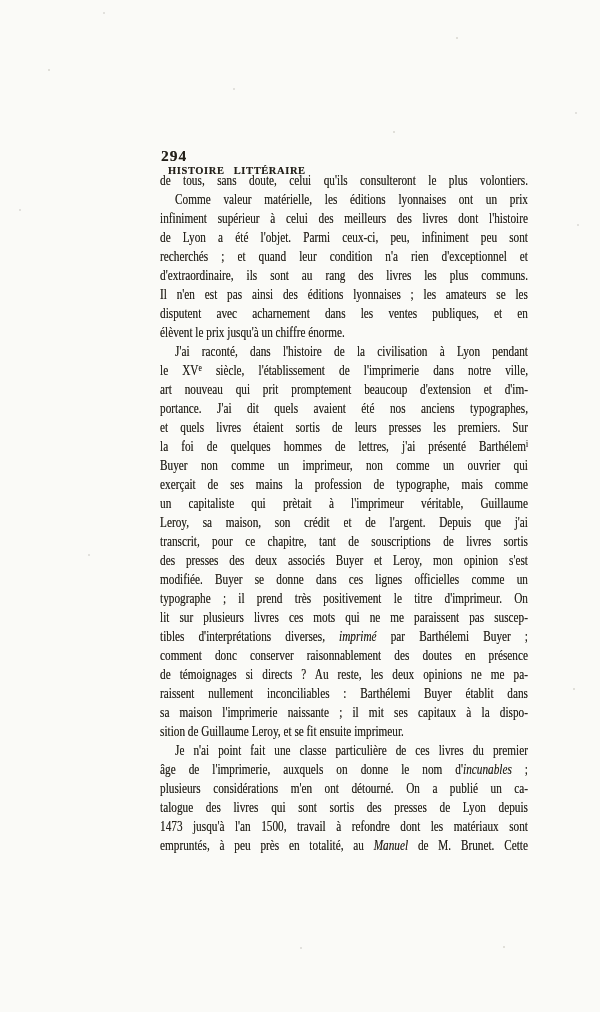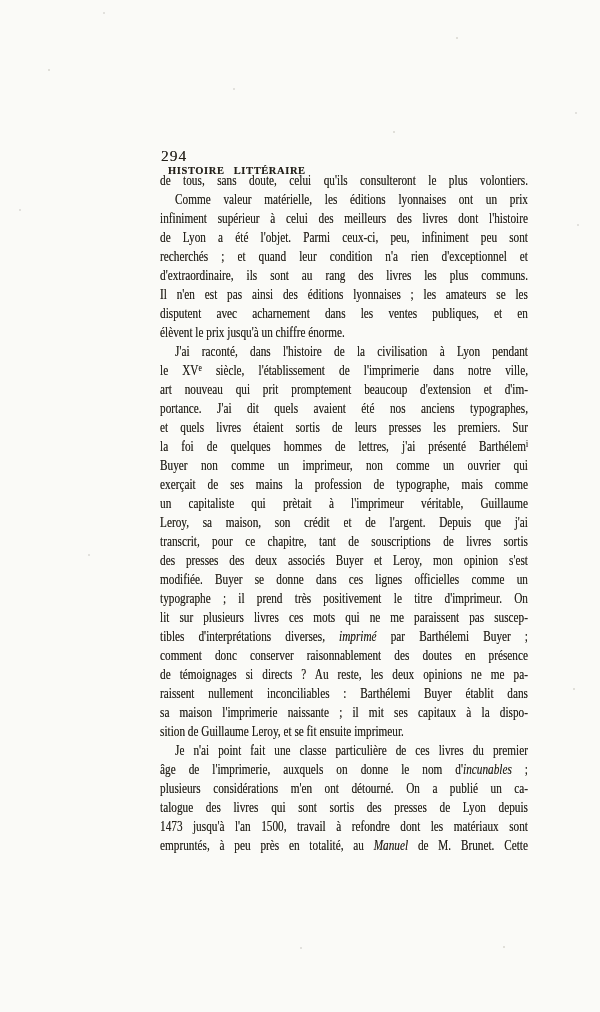--- a/index.html
+++ b/index.html
@@ -12,20 +12,21 @@
     font-family: "Liberation Serif", "DejaVu Serif", serif;
     color: #232019;
   }
   .folio {
     position: absolute;
     left: 161px;
     top: 147px;
     font-size: 15.5px;
     letter-spacing: 1px;
     text-shadow: 0 0 0.6px rgba(35,32,25,0.5);
+    font-weight: bold;
   }
   .running-title {
     position: absolute;
     left: 168px;
     top: 165px;
     width: 392px;
     font-size: 10.5px;
     font-weight: bold;
     letter-spacing: 0.6px;
     word-spacing: 6px;

